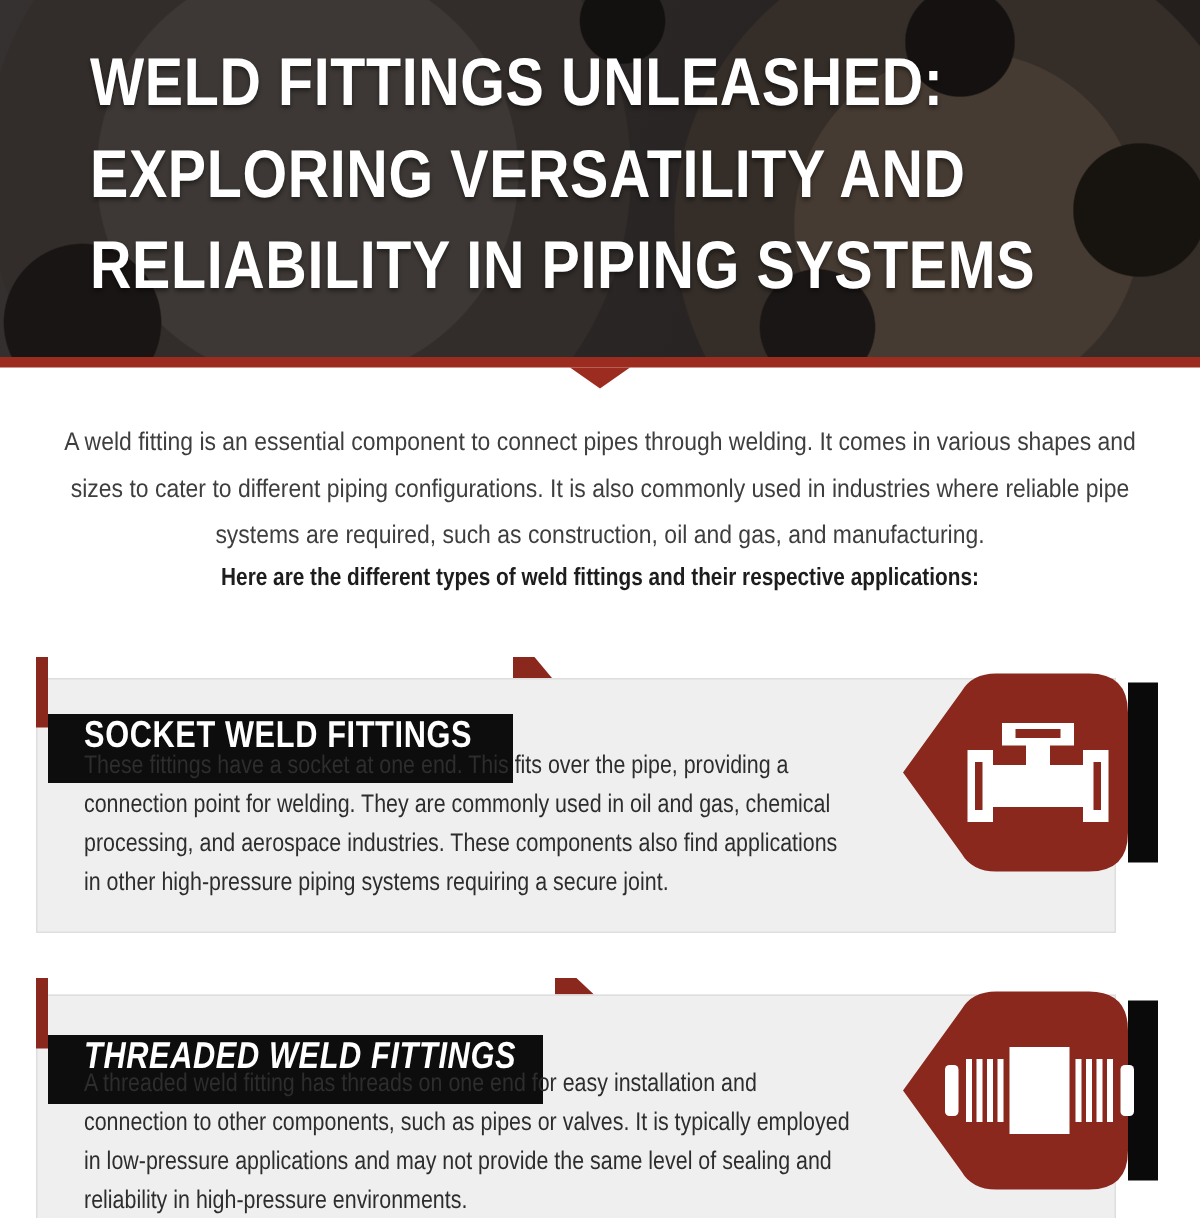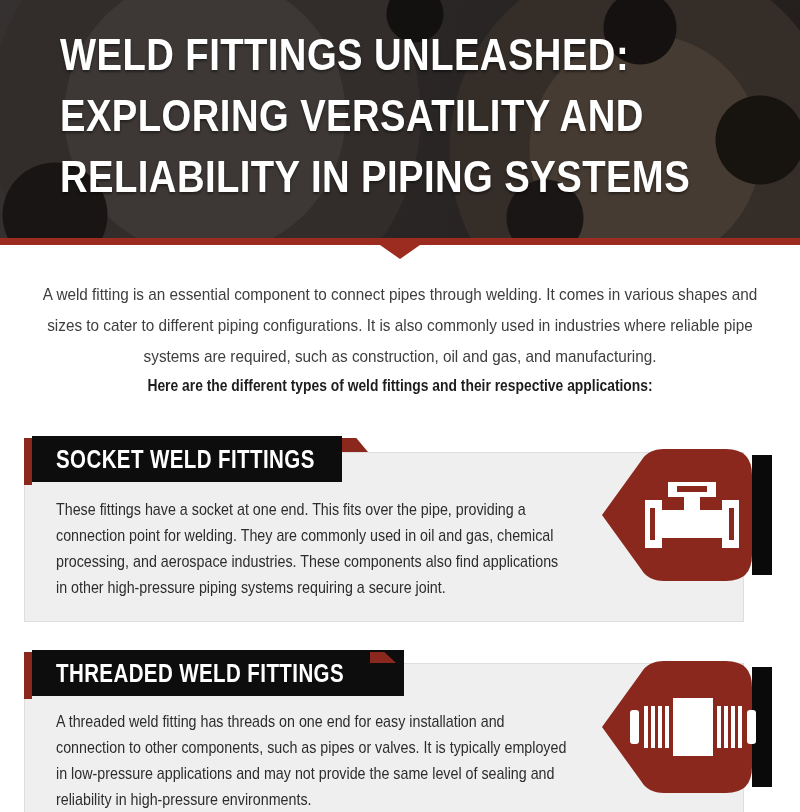--- a/index.html
+++ b/index.html
@@ -47,21 +47,21 @@
                 transform:scaleX(0.84); transform-origin:50% 0; }
   .subheading .sline { font-size:16.5px; font-weight:bold; color:#1d1d1d; white-space:nowrap; }
 
   
   .card {
     position:absolute; background:#efefef; border:1px solid #dedede;
   }
   .stripe { position:absolute; width:8px; background:#8b281d; }
   .bar {
     position:absolute; height:46px; background:#0d0d0d;
-    display:flex; align-items:center; padding-left:24px;
+    display:flex; align-items:flex-start; padding-left:24px;margin-top:40px;
   }
   .bar .btitle {
     color:#ffffff; font-weight:bold; font-size:25px; letter-spacing:0.5px;
     white-space:nowrap; transform:scaleX(0.82); transform-origin:0 50%;
   }
   .fold {
     position:absolute; width:26px; background:#8b281d;
     clip-path:polygon(0 0, 55% 0, 100% 100%, 0 100%);
   }
   .body-text { position:absolute; transform:scaleX(0.84); transform-origin:0 0; }
@@ -122,21 +122,21 @@
         <rect class="icon-slot" x="32" y="4" width="30" height="6"></rect>
         <rect class="icon-slot" x="5" y="26" width="5" height="32"></rect>
         <rect class="icon-slot" x="84" y="26" width="5" height="32"></rect>
       </g>
     </svg>
   </div>
 
   <div>
     <div class="card" style="left:24px; top:663px; width:720px; height:160px;"></div>
     <div class="stripe" style="left:24px; top:652px; height:47px;"></div>
-    <div class="bar" style="left:32px; top:650px; width:372px;">
+    <div class="bar" style="left:32px; top:650px; width:330px;font-style:italic;">
       <span class="btitle">THREADED WELD FITTINGS</span>
     </div>
     <div class="fold" style="left:370px; top:652px; height:11px;"></div>
     <div class="body-text" style="left:56px; top:709px;">
       <div class="bline">A threaded weld fitting has threads on one end for easy installation and</div>
       <div class="bline">connection to other components, such as pipes or valves. It is typically employed</div>
       <div class="bline">in low-pressure applications and may not provide the same level of sealing and</div>
       <div class="bline">reliability in high-pressure environments.</div>
     </div>
     <svg class="badge" style="left:600px; top:653px;" viewBox="0 0 175 150">

